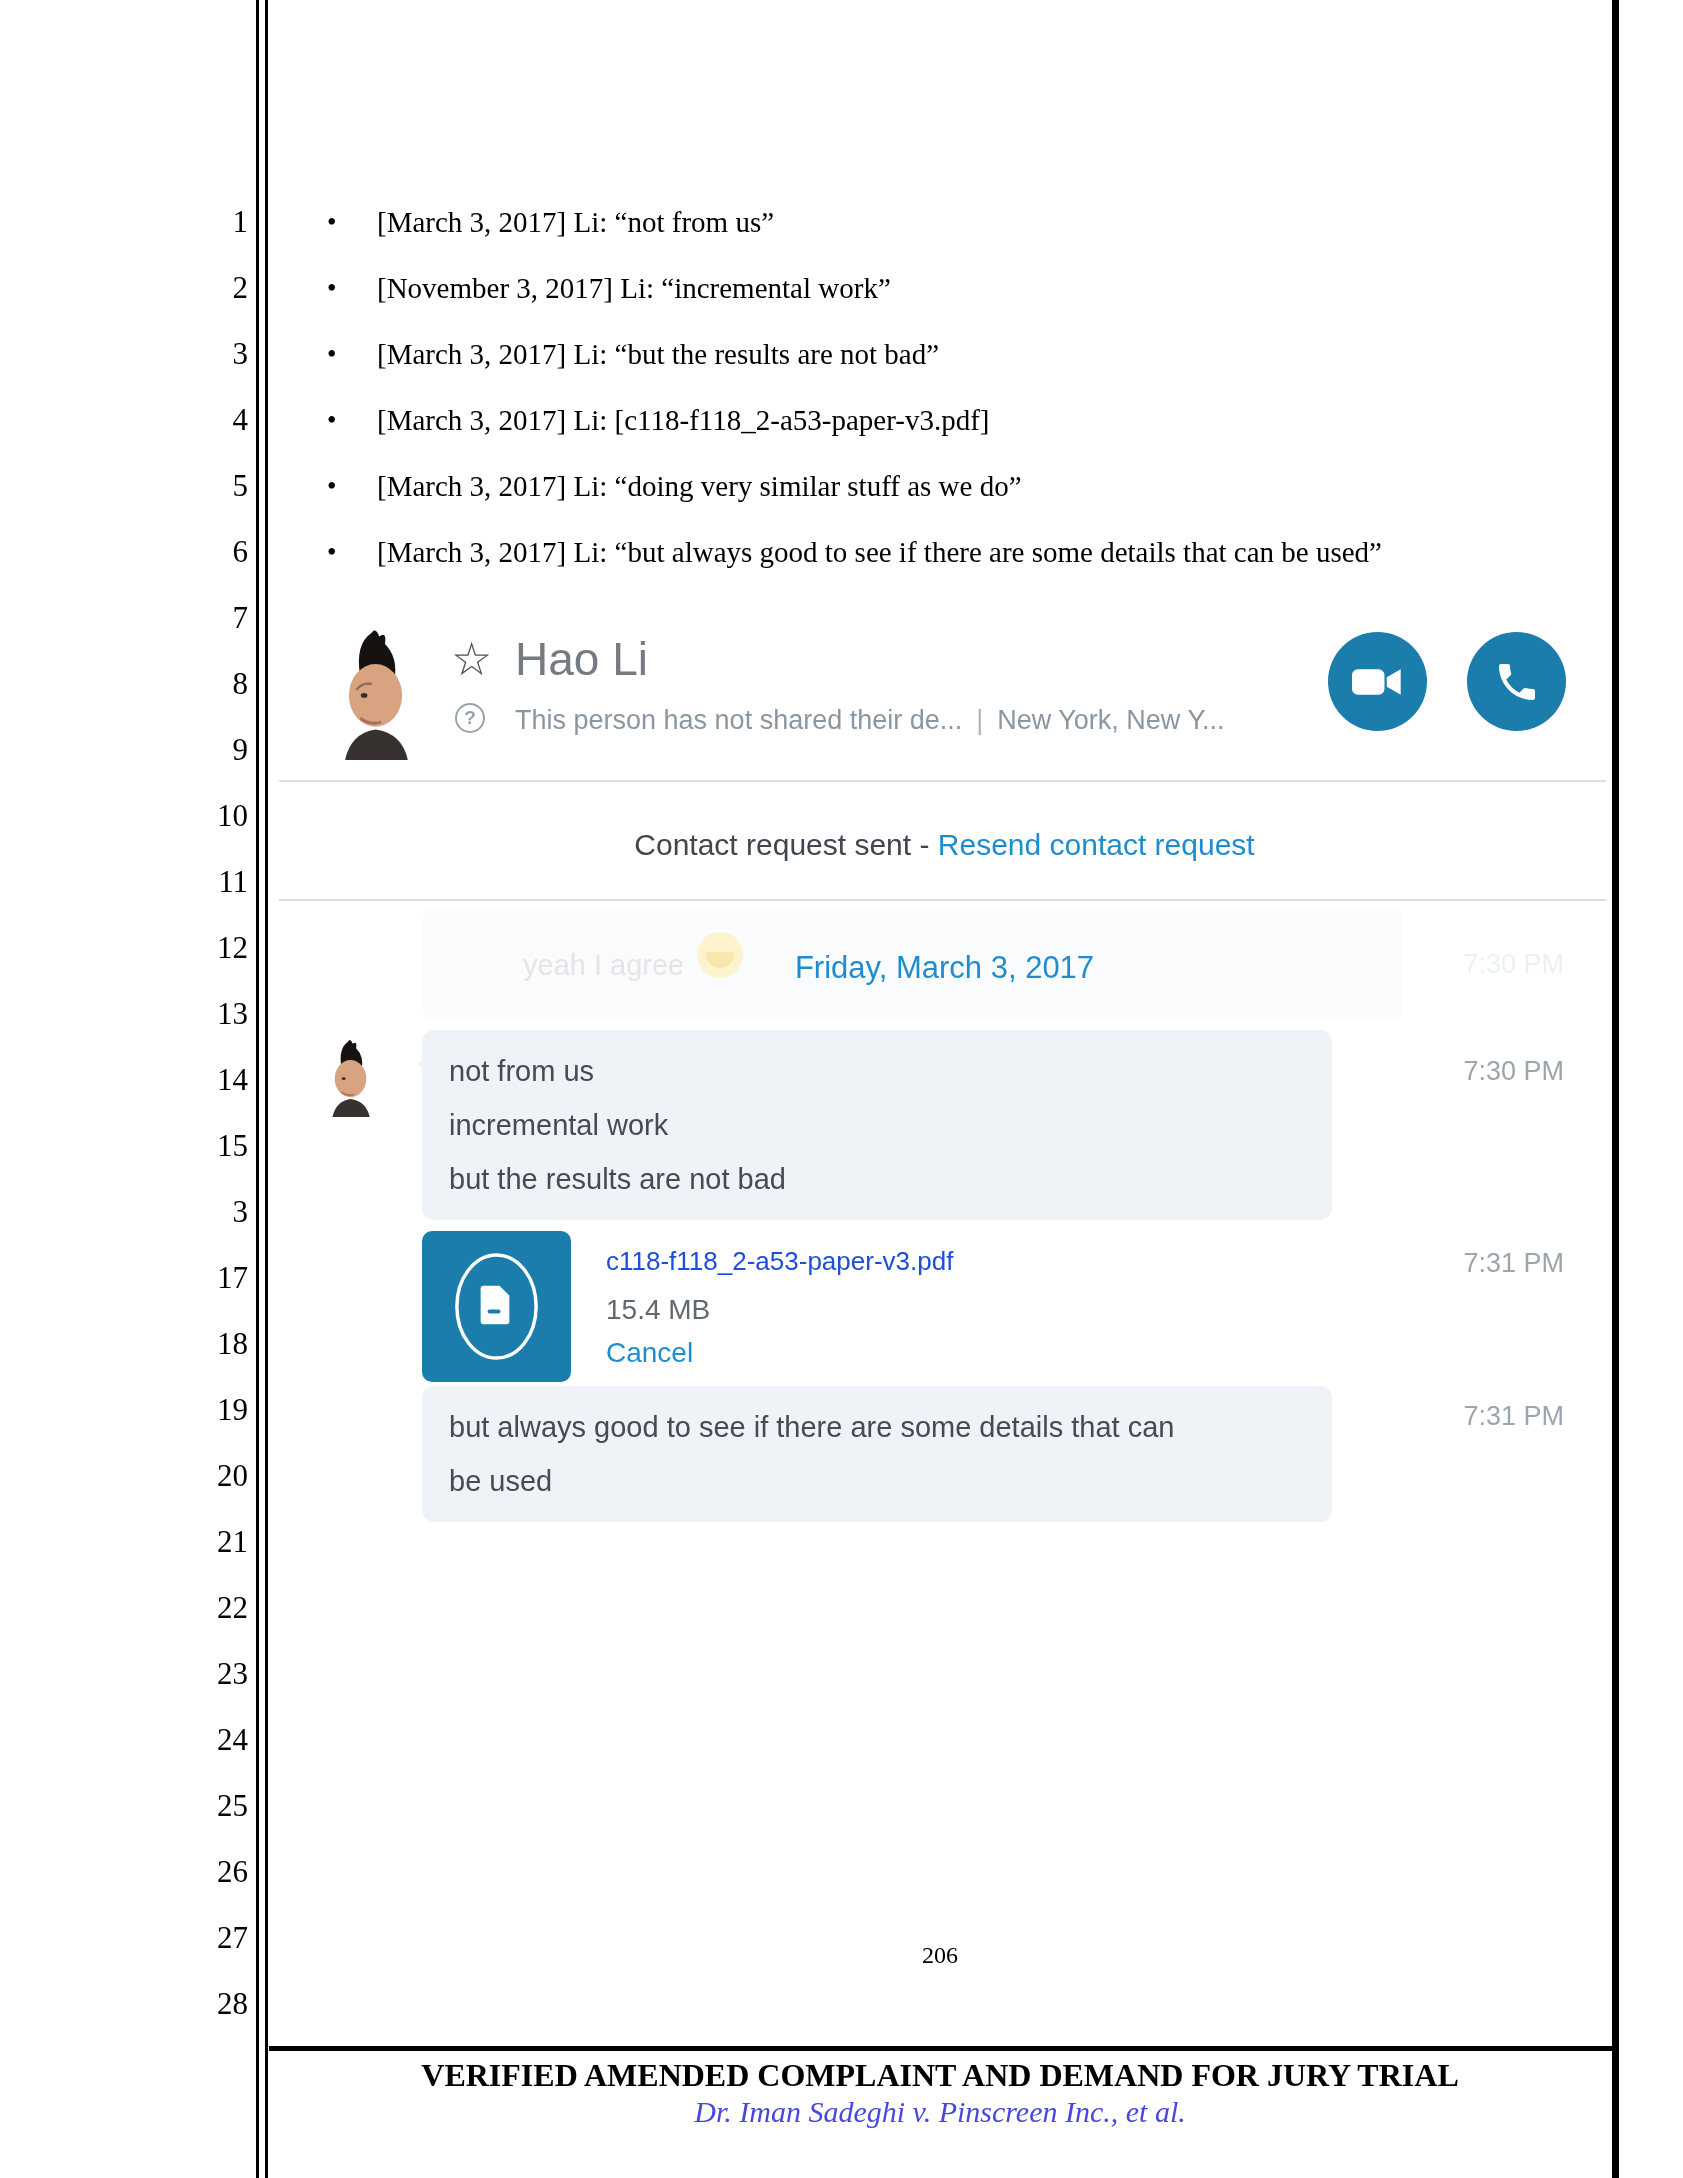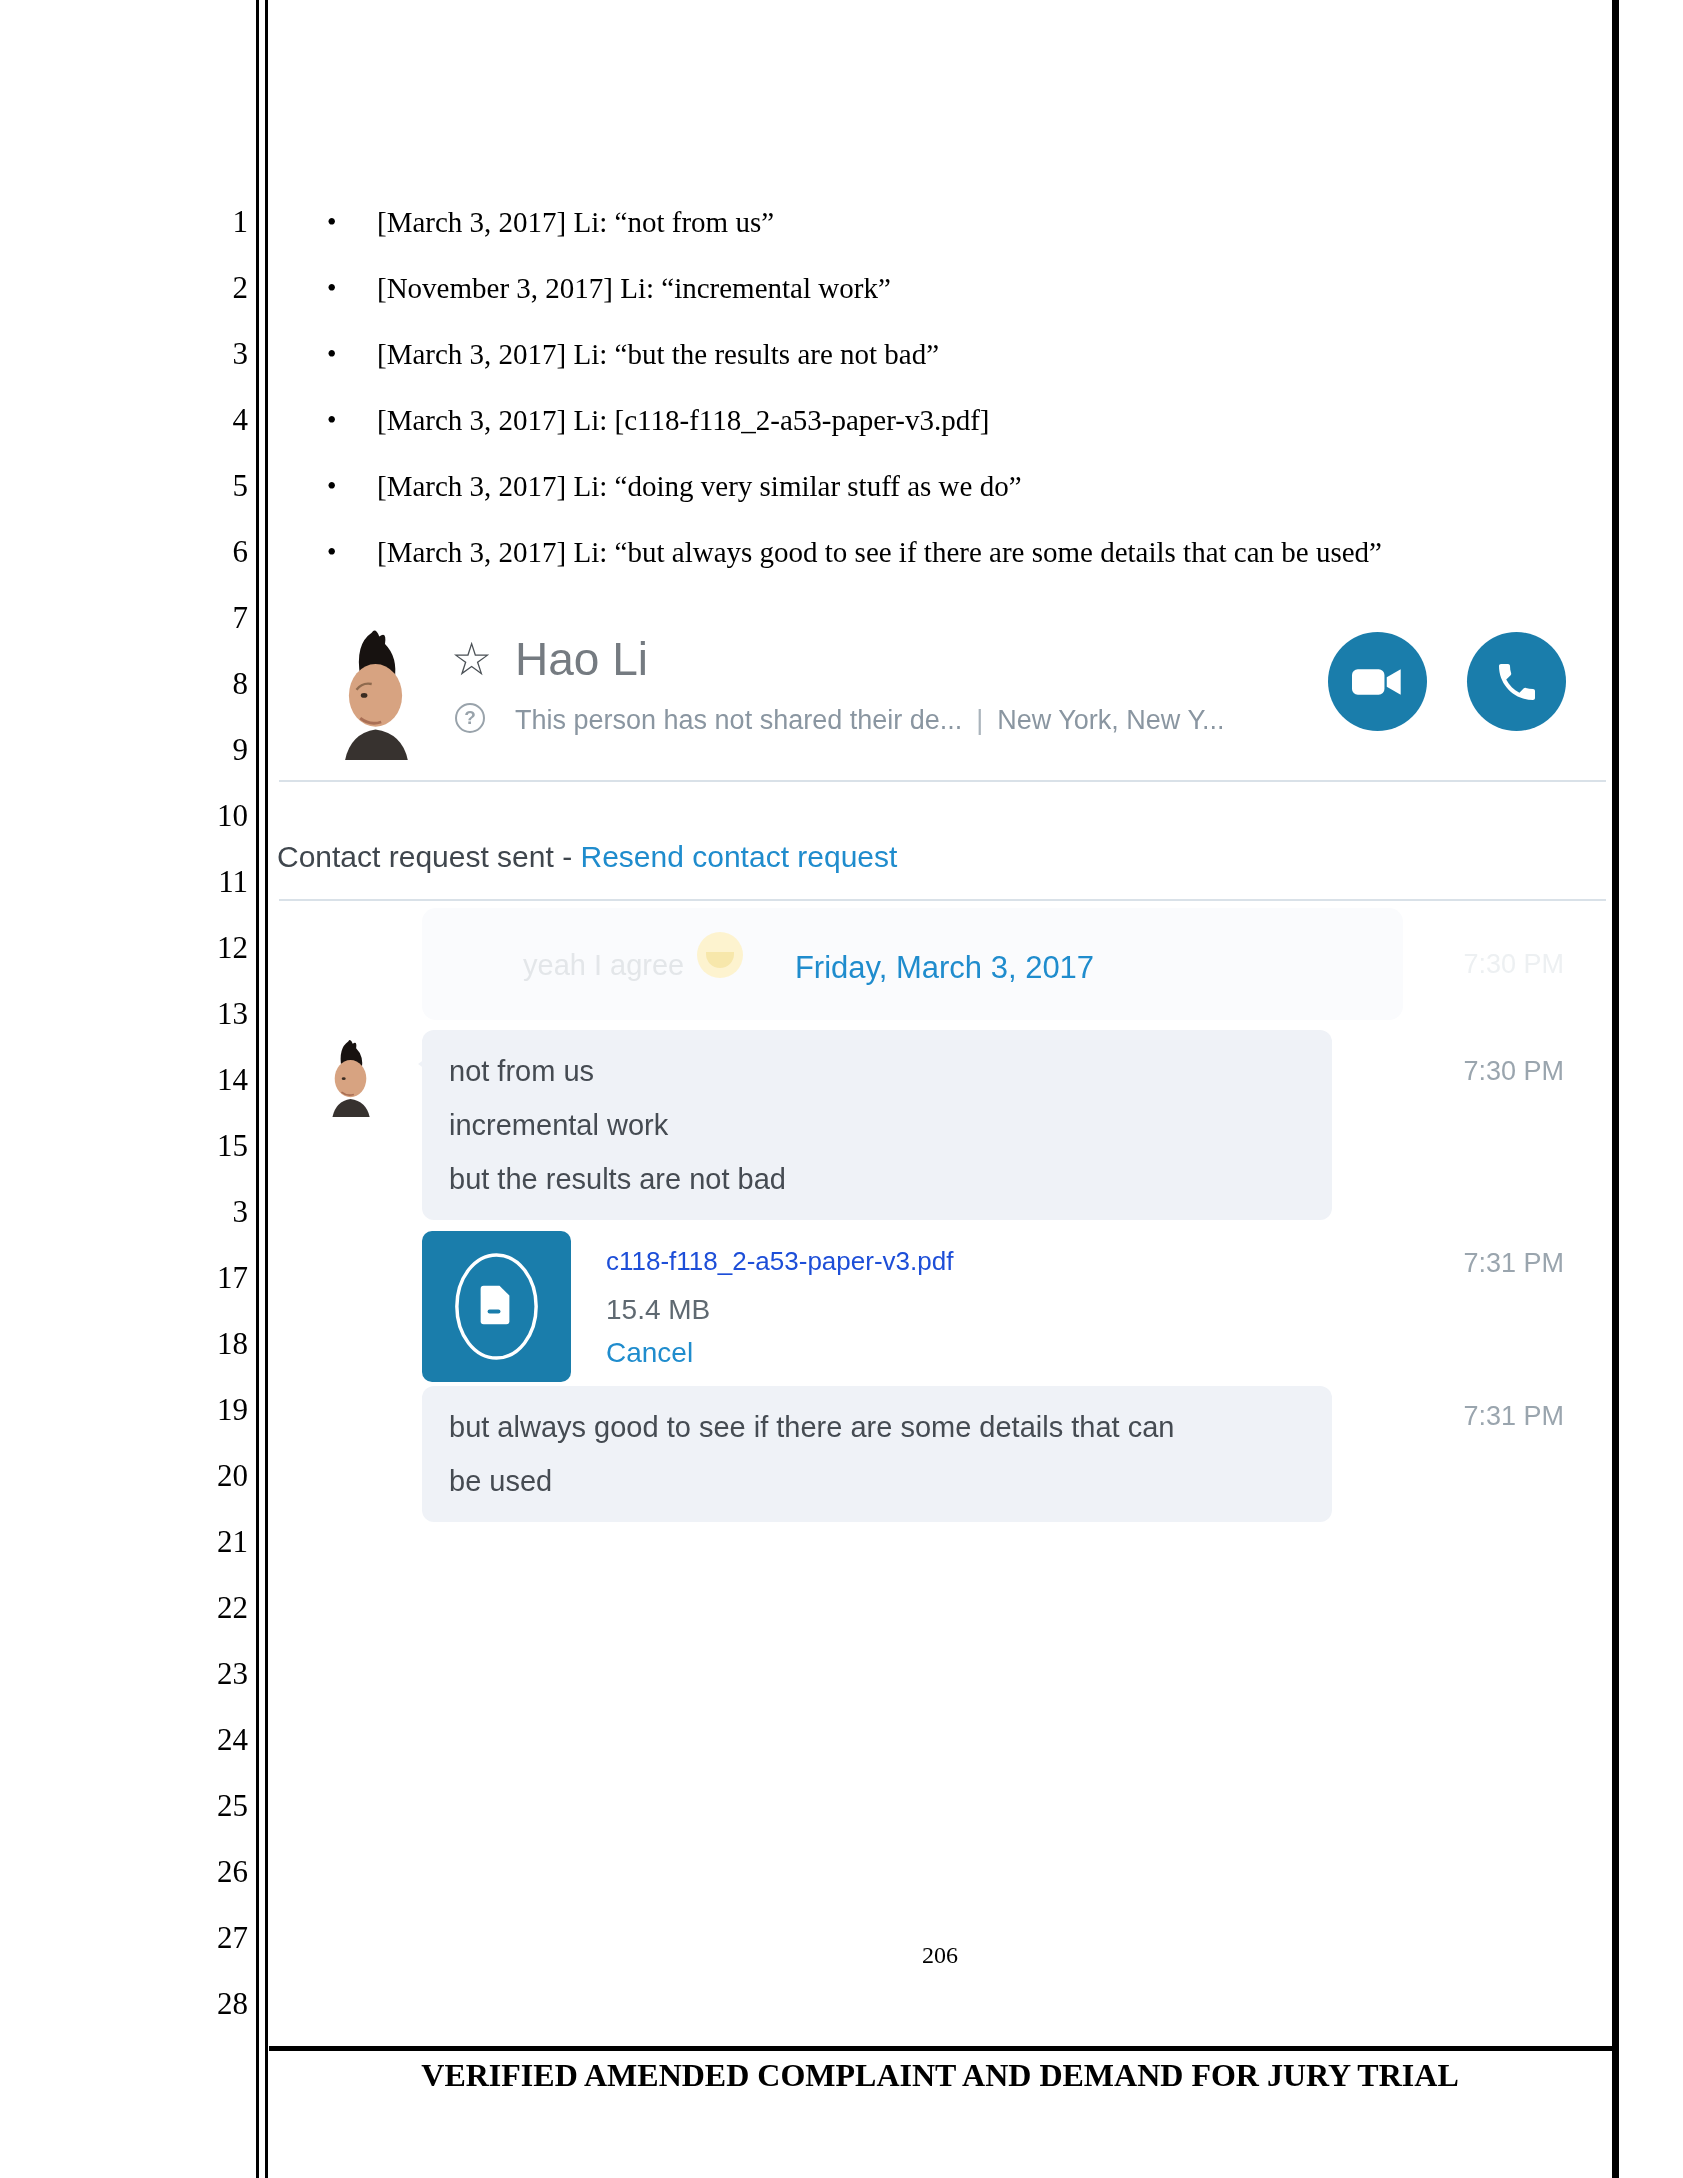--- a/index.html
+++ b/index.html
@@ -34,21 +34,21 @@
   .contact-name{position:absolute;left:238px;top:18px;font-size:46px;font-weight:300;color:#757b81;}
   .q-icon{position:absolute;left:178px;top:89px;width:26px;height:26px;border:2.5px solid #99a3ab;
           border-radius:50%;color:#99a3ab;font-size:19px;font-weight:bold;text-align:center;line-height:26px;}
   .hdr-sub{position:absolute;left:238px;top:91px;font-size:27px;color:#8a96a1;white-space:nowrap;}
   .hdr-sub .sep{color:#aab4bc;padding:0 14px;}
   .call-btn{position:absolute;top:18px;width:99px;height:99px;border-radius:50%;background:#1a7dab;
             display:flex;align-items:center;justify-content:center;}
   .btn-video{left:1051px;}
   .btn-audio{left:1190px;}
 
-  .banner{position:absolute;left:0;top:226px;width:1335px;font-size:30px;color:#3f464d;}
+  .banner{position:absolute;left:0;top:214px;width:1335px;text-align:center;font-size:30px;color:#3f464d;}
   .banner .link{color:#1f8ccd;}
 
   
   .ghost-bubble{position:absolute;left:145px;top:294px;width:981px;height:112px;background:#fafbfd;border-radius:14px;}
   .ghost-text{position:absolute;left:101px;top:41px;font-size:29px;color:#e3e6e9;white-space:nowrap;}
   .ghost-emoji{position:absolute;left:275px;top:24px;width:46px;height:46px;border-radius:50%;background:#fdf3cf;}
   .ghost-emoji i{position:absolute;left:9px;top:20px;width:28px;height:16px;border-radius:0 0 28px 28px;background:#f7e7ab;}
   .ghost-time{position:absolute;right:48px;top:335px;font-size:27px;color:#edf0f2;}
 
   .date-header{position:absolute;left:0;top:336px;width:1335px;text-align:center;
@@ -222,15 +222,16 @@
         <div class="msg-line">but always good to see if there are some details that can</div>
         <div class="msg-line">be used</div>
       </div>
     <div class="ts ts2">7:31 PM</div>
 
   </div>
 
   <div class="footer-num">206</div>
   <div class="footer-line"></div>
   <div class="footer-title">VERIFIED AMENDED COMPLAINT AND DEMAND FOR JURY TRIAL</div>
+  <div class="footer-case">Dr. Iman Sadeghi v. Pinscreen Inc., et al.</div>
 
 </div>
 
 
 </body></html>

